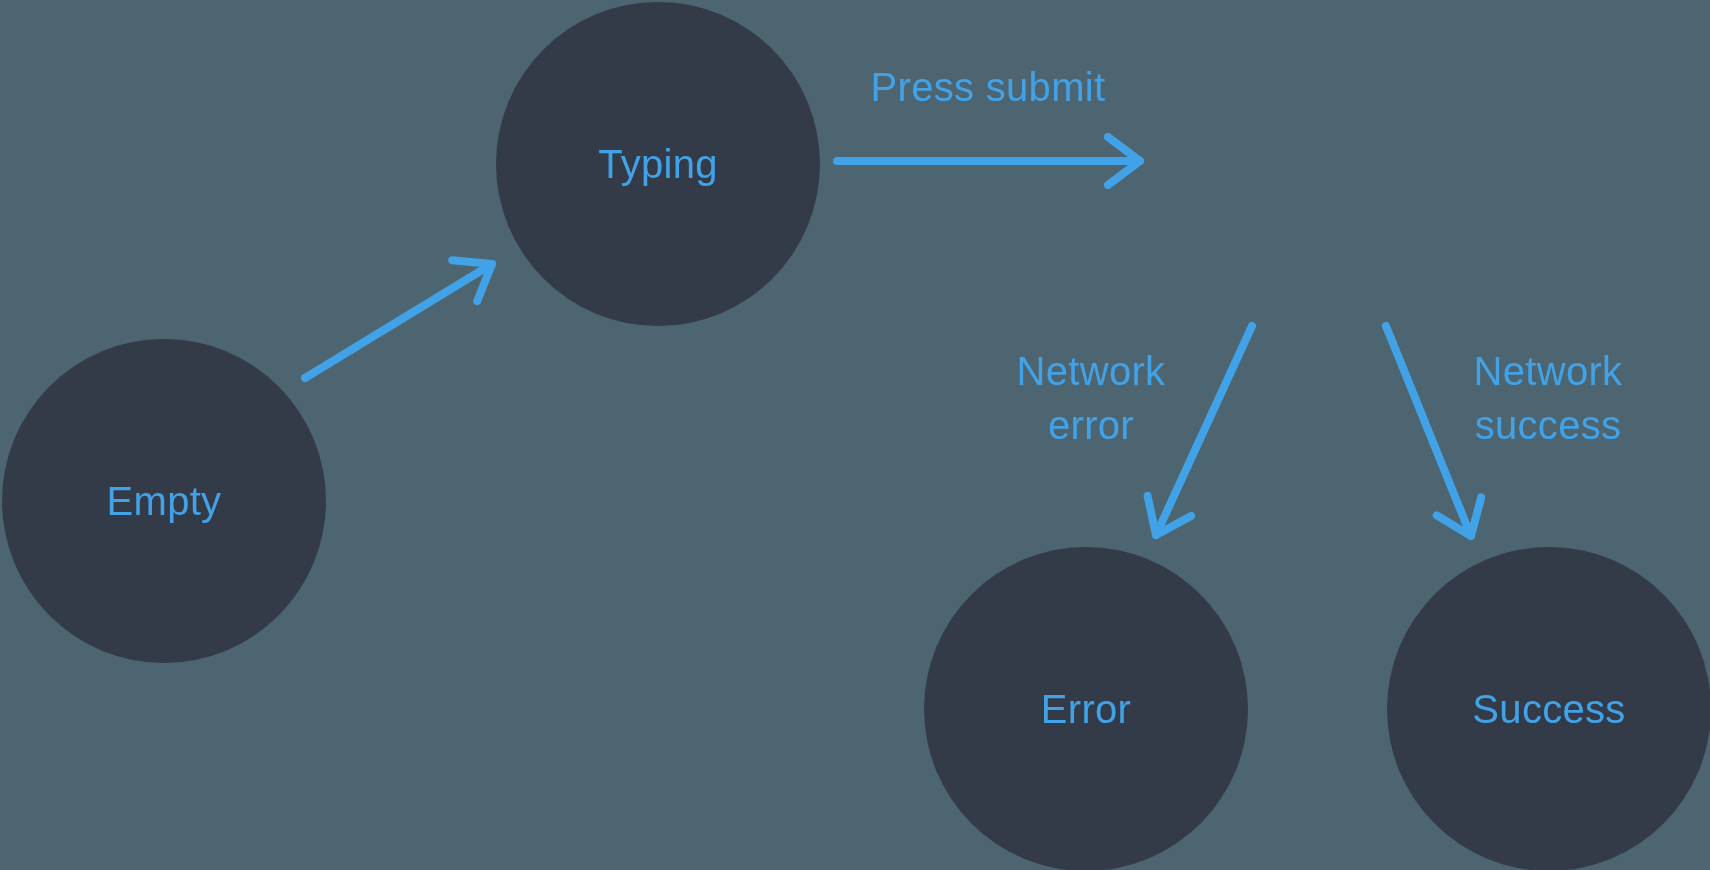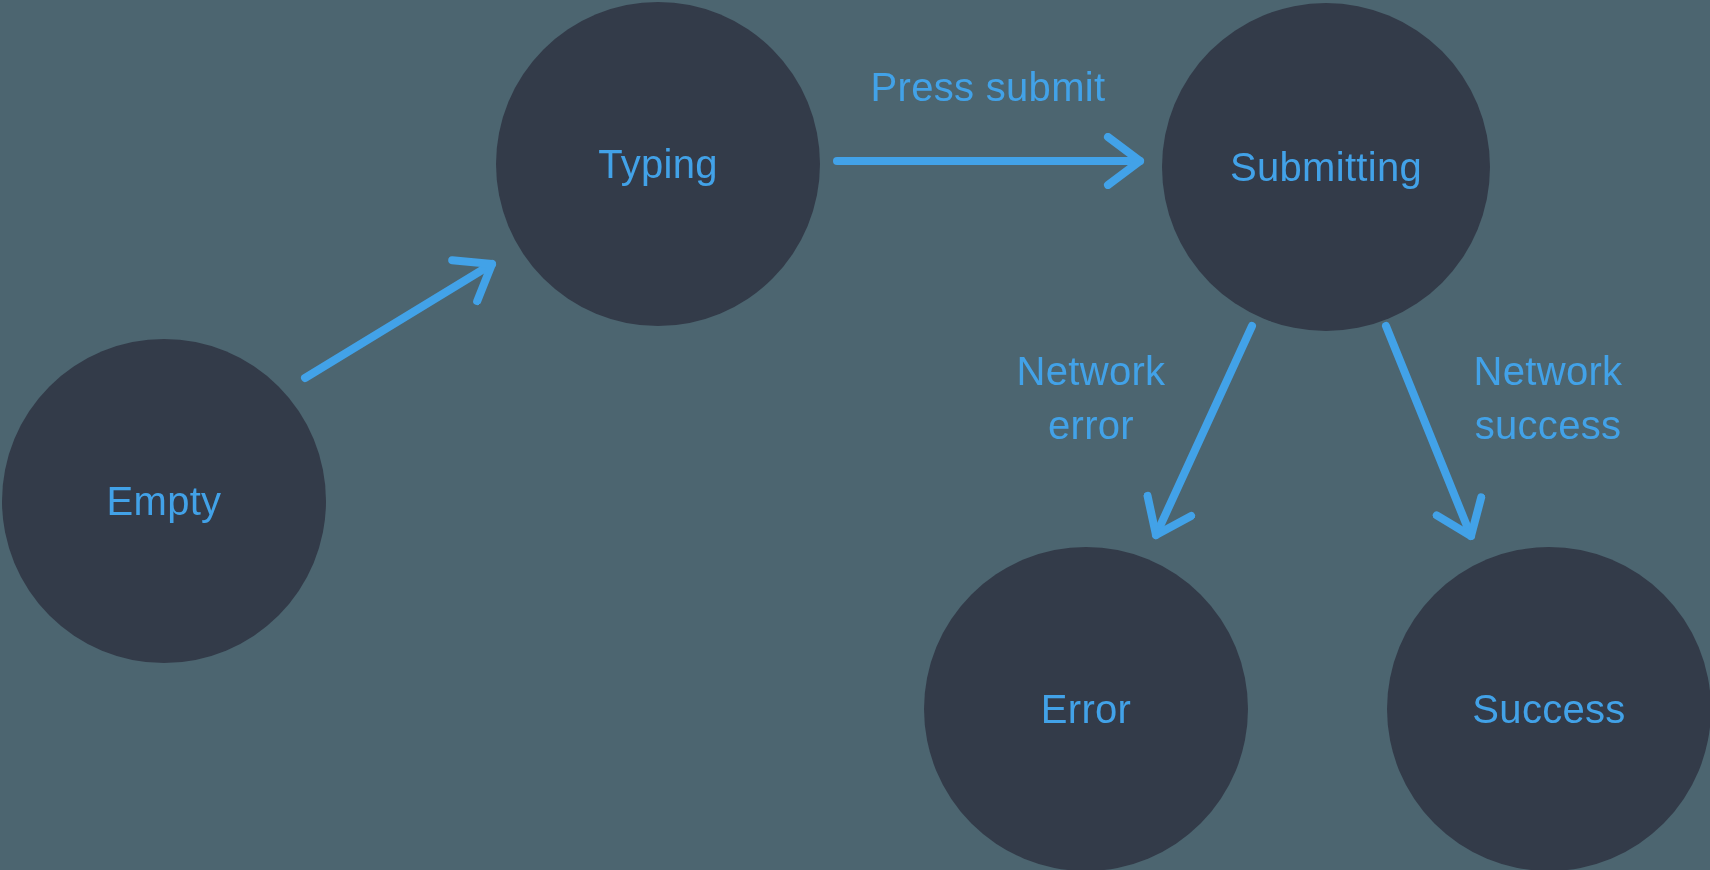--- a/index.html
+++ b/index.html
@@ -77,23 +77,20 @@
   </svg>
 
   <div class="node" style="left:2px; top:339px; width:324px; height:324px;justify-content:center;">
     <span class="node-label">Empty</span>
   </div>
 
   <div class="node" style="left:496px; top:2px; width:324px; height:324px;">
     <span class="node-label">Typing</span>
   </div>
 
-  <div class="node" style="left:1162px; top:3px; width:328px; height:328px;">
-    <span class="node-label">Submitting</span>
-  </div>
 
   <div class="node" style="left:924px; top:547px; width:324px; height:324px;">
     <span class="node-label">Error</span>
   </div>
 
   <div class="node" style="left:1387px; top:547px; width:324px; height:324px;">
     <span class="node-label">Success</span>
   </div>
 
 

